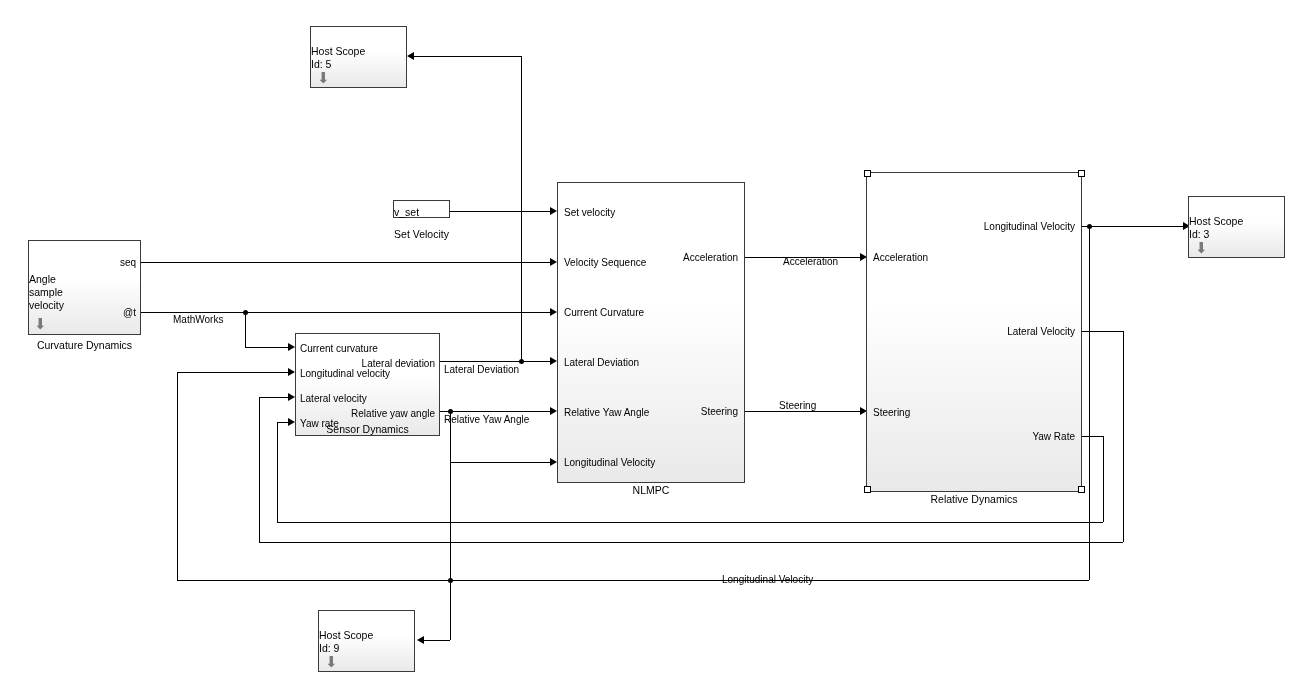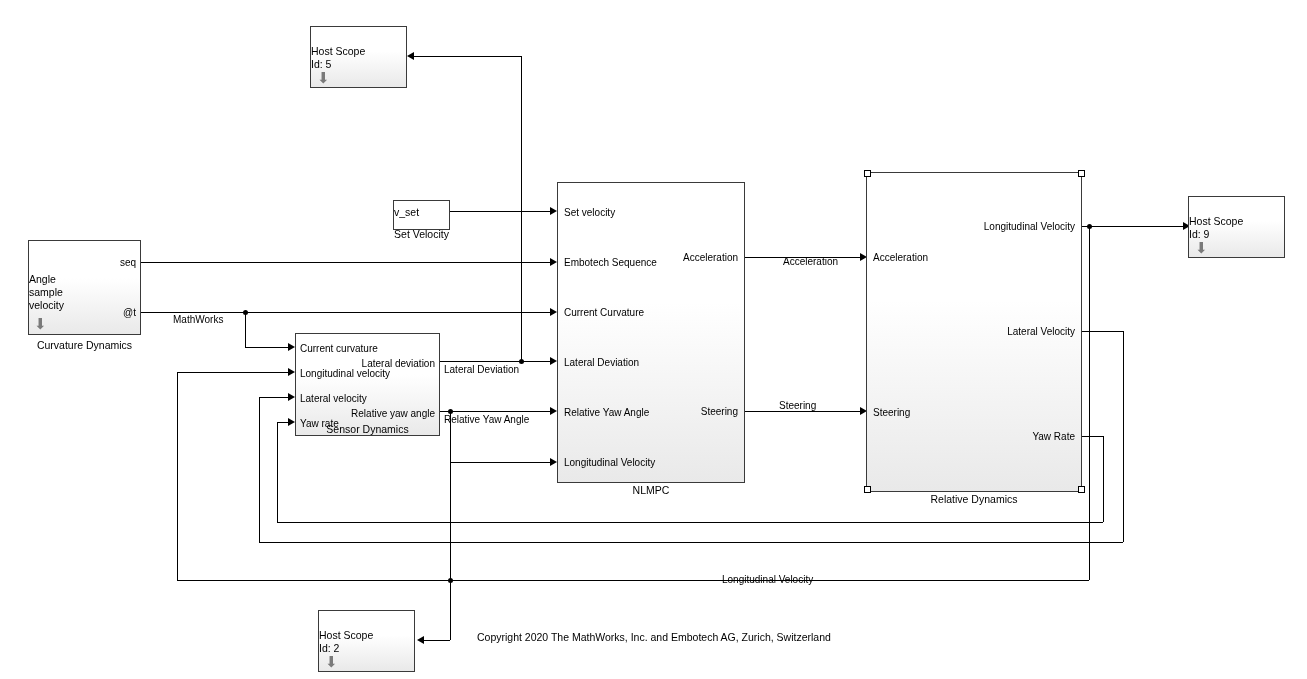--- a/index.html
+++ b/index.html
@@ -170,21 +170,21 @@
   <div class="vline" style="left:277px; top:422px; height:100px;"></div>
   <div class="hline" style="left:277px; top:422px; width:11px;"></div>
   <div class="arrow-r" style="left:288px; top:418px;"></div>
 
   <div class="blk" style="left:310px; top:26px; width:97px; height:62px;">
     <div class="lbl-c" style="left:0; top:18px;">Host Scope</div>
     <div class="lbl-c" style="left:0; top:31px;">Id: 5</div>
     <div class="scope-icon" style="left:6px; top:44px;">⬇</div>
   </div>
 
-  <div class="blk-plain" style="left:393px; top:200px; width:57px; height:30px;">
+  <div class="blk-plain" style="left:393px; top:200px; width:57px; height:18px;">
     <div class="lbl-c" style="left:0; top:5px;">v_set</div>
   </div>
   <div class="lbl-c" style="left:393px; top:228px; width:57px;">Set Velocity</div>
 
   <div class="blk" style="left:28px; top:240px; width:113px; height:95px;">
     <div class="lbl-c" style="left:0; top:32px;">Angle</div>
     <div class="lbl-c" style="left:0; top:45px;">sample</div>
     <div class="lbl-c" style="left:0; top:58px;">velocity</div>
     <div class="scope-icon" style="left:5px; top:76px;">⬇</div>
     <div class="port-lbl" style="right:4px; top:16px;">seq</div>
@@ -197,21 +197,21 @@
     <div class="port-lbl" style="left:4px; top:34px;">Longitudinal velocity</div>
     <div class="port-lbl" style="left:4px; top:59px;">Lateral velocity</div>
     <div class="port-lbl" style="left:4px; top:84px;">Yaw rate</div>
     <div class="port-lbl" style="right:4px; top:24px;">Lateral deviation</div>
     <div class="port-lbl" style="right:4px; top:74px;">Relative yaw angle</div>
   </div>
   <div class="lbl-c" style="left:295px; top:423px; width:145px;">Sensor Dynamics</div>
 
   <div class="blk" style="left:557px; top:182px; width:188px; height:301px;">
     <div class="port-lbl" style="left:6px; top:24px;">Set velocity</div>
-    <div class="port-lbl" style="left:6px; top:74px;">Embotech Sequence</div>
+    <div class="port-lbl" style="left:6px; top:74px;">Velocity Sequence</div>
     <div class="port-lbl" style="left:6px; top:124px;">Current Curvature</div>
     <div class="port-lbl" style="left:6px; top:174px;">Lateral Deviation</div>
     <div class="port-lbl" style="left:6px; top:224px;">Relative Yaw Angle</div>
     <div class="port-lbl" style="left:6px; top:274px;">Longitudinal Velocity</div>
     <div class="port-lbl" style="right:6px; top:69px;">Acceleration</div>
     <div class="port-lbl" style="right:6px; top:223px;">Steering</div>
   </div>
   <div class="lbl-c" style="left:557px; top:484px; width:188px;">NLMPC</div>
 
   <div class="blk" style="left:866px; top:172px; width:216px; height:320px;">
@@ -222,32 +222,31 @@
     <div class="port-lbl" style="right:6px; top:258px;">Yaw Rate</div>
   </div>
   <div class="corner" style="left:864px; top:170px;"></div>
   <div class="corner" style="left:1078px; top:170px;"></div>
   <div class="corner" style="left:864px; top:486px;"></div>
   <div class="corner" style="left:1078px; top:486px;"></div>
   <div class="lbl-c" style="left:866px; top:493px; width:216px;">Relative Dynamics</div>
 
   <div class="blk" style="left:1188px; top:196px; width:97px; height:62px;">
     <div class="lbl-c" style="left:0; top:18px;">Host Scope</div>
-    <div class="lbl-c" style="left:0; top:31px;">Id: 9</div>
+    <div class="lbl-c" style="left:0; top:31px;">Id: 3</div>
     <div class="scope-icon" style="left:6px; top:44px;">⬇</div>
   </div>
 
   <div class="blk" style="left:318px; top:610px; width:97px; height:62px;">
     <div class="lbl-c" style="left:0; top:18px;">Host Scope</div>
-    <div class="lbl-c" style="left:0; top:31px;">Id: 2</div>
+    <div class="lbl-c" style="left:0; top:31px;">Id: 9</div>
     <div class="scope-icon" style="left:6px; top:44px;">⬇</div>
   </div>
 
   <div class="sig-lbl" style="left:173px; top:314px;">MathWorks</div>
   <div class="sig-lbl" style="left:444px; top:364px;">Lateral Deviation</div>
   <div class="sig-lbl" style="left:444px; top:414px;">Relative Yaw Angle</div>
   <div class="sig-lbl" style="left:783px; top:256px;">Acceleration</div>
   <div class="sig-lbl" style="left:779px; top:400px;">Steering</div>
   <div class="sig-lbl" style="left:722px; top:574px;">Longitudinal Velocity</div>
 
-  <div class="copyright" style="left:477px; top:631px;">Copyright 2020 The MathWorks, Inc. and Embotech AG, Zurich, Switzerland</div>
 
 </div>
 
 </body></html>

